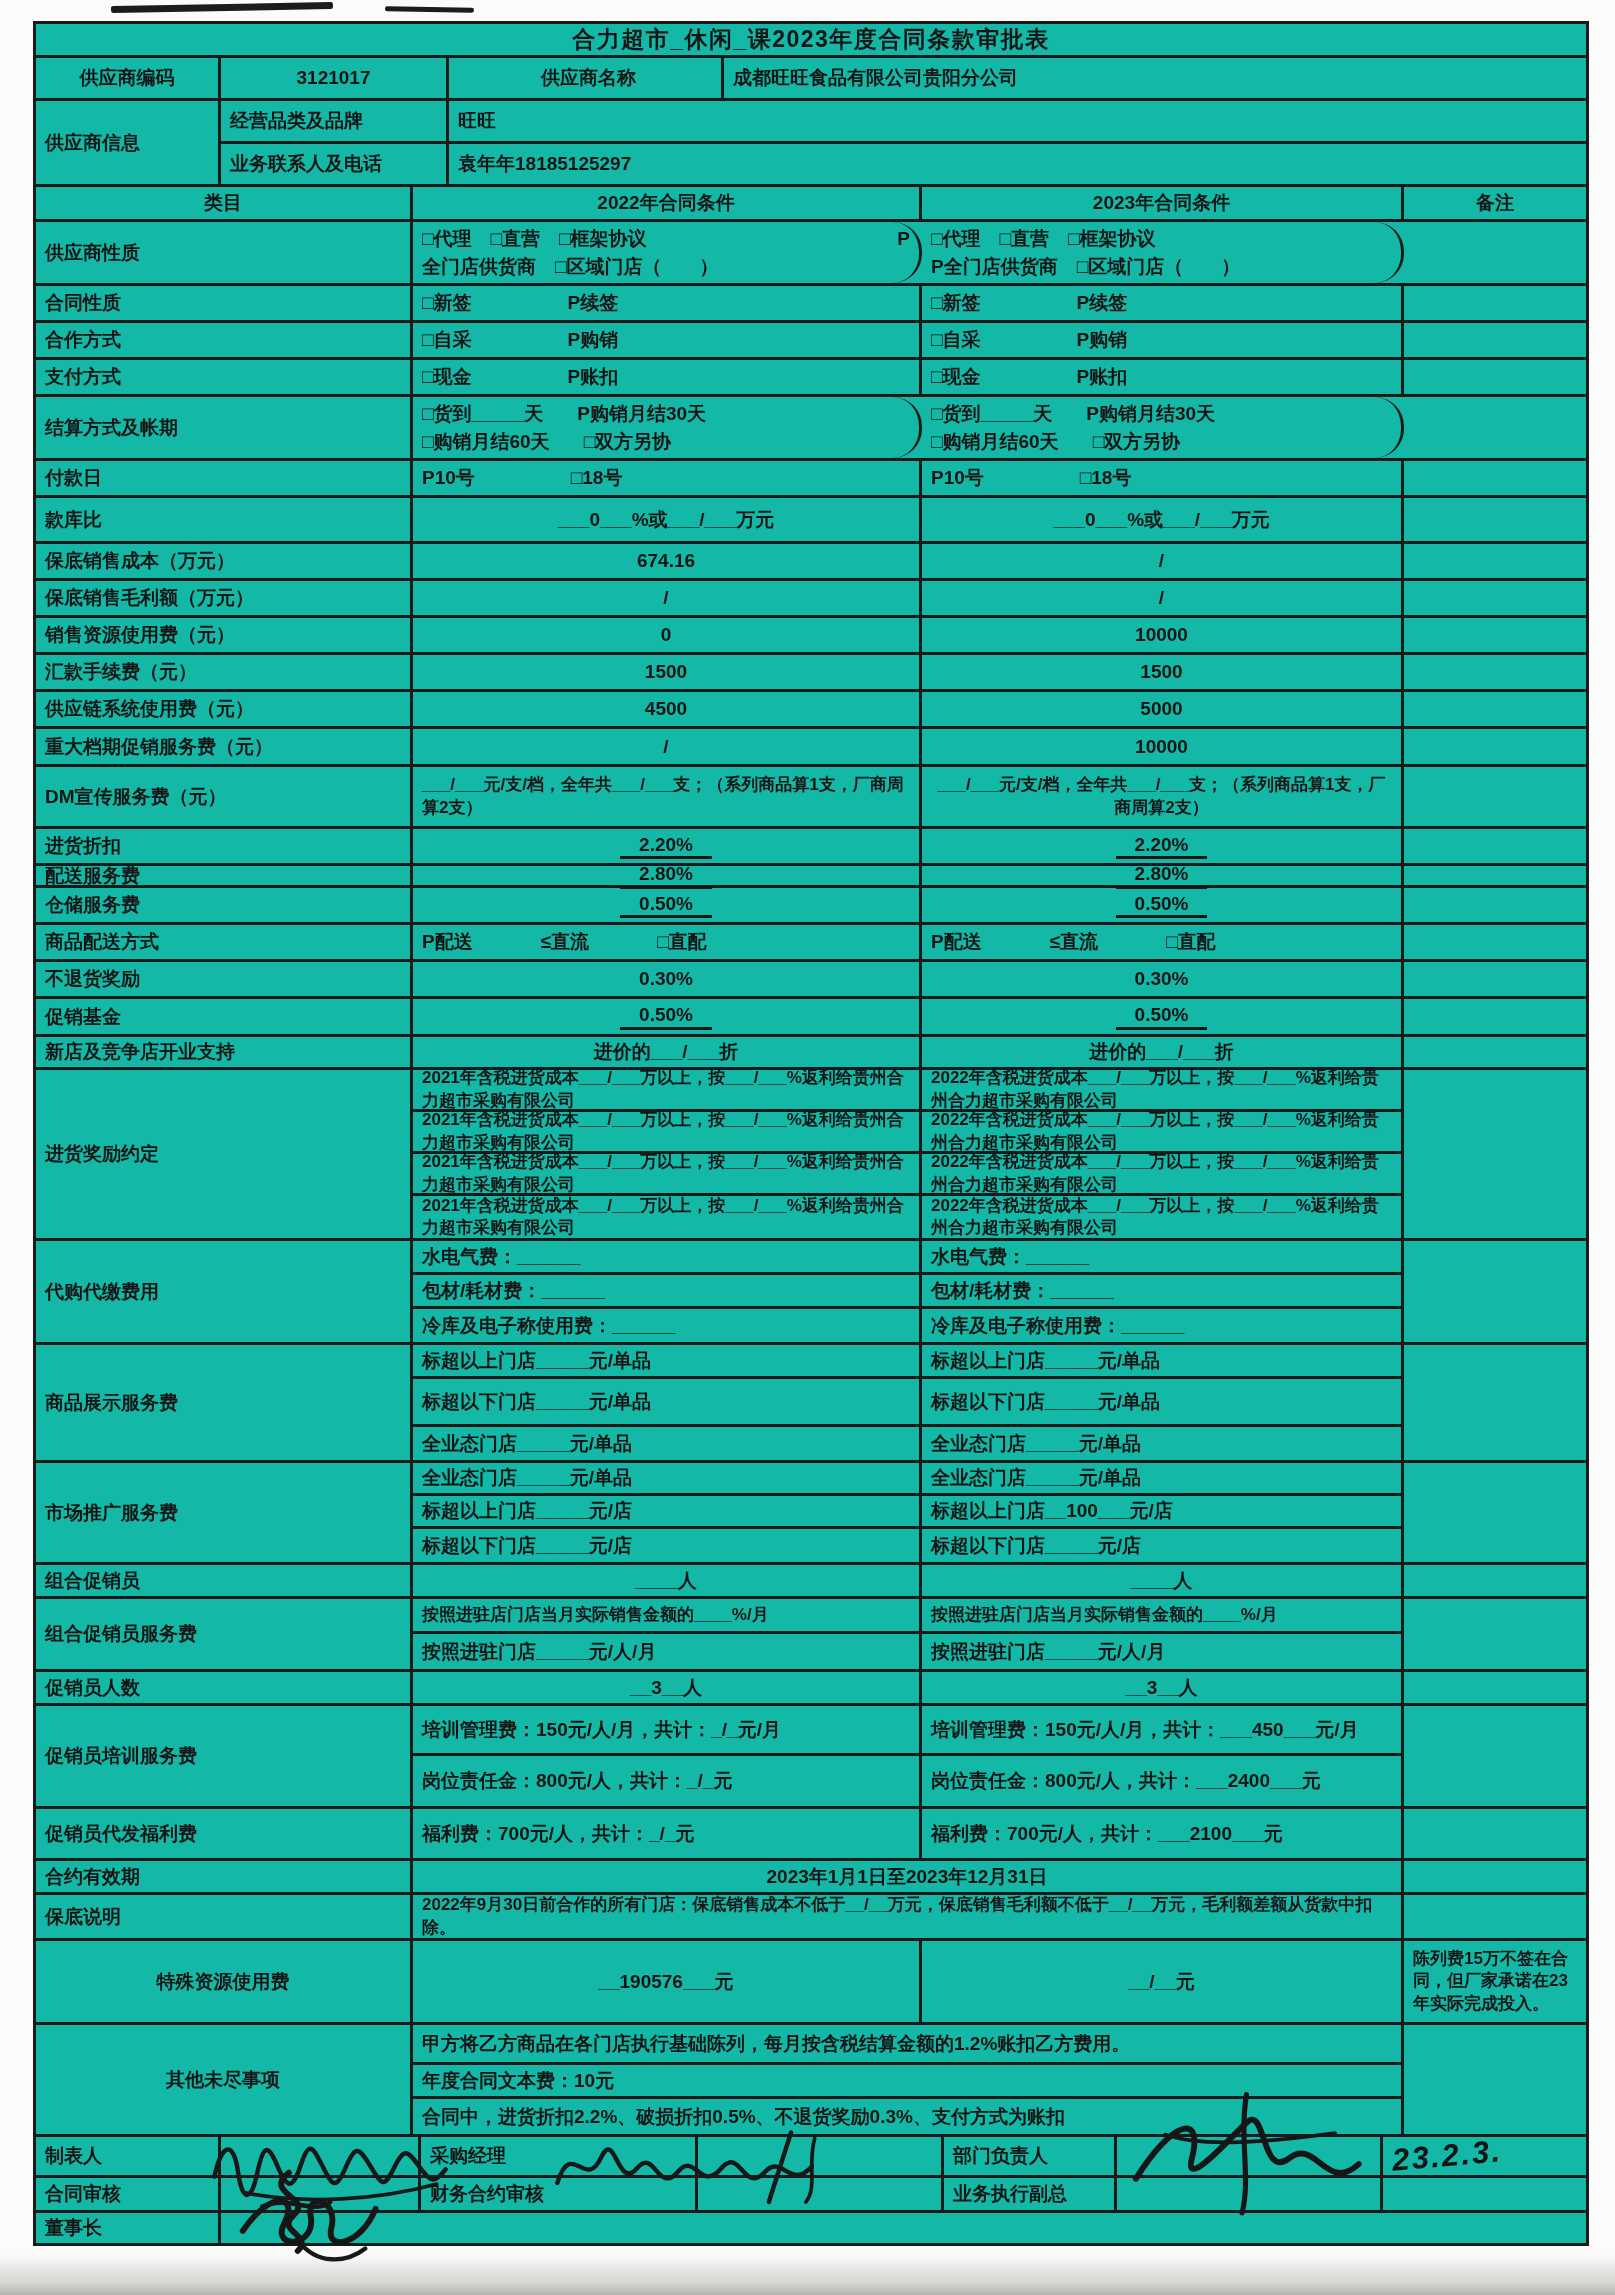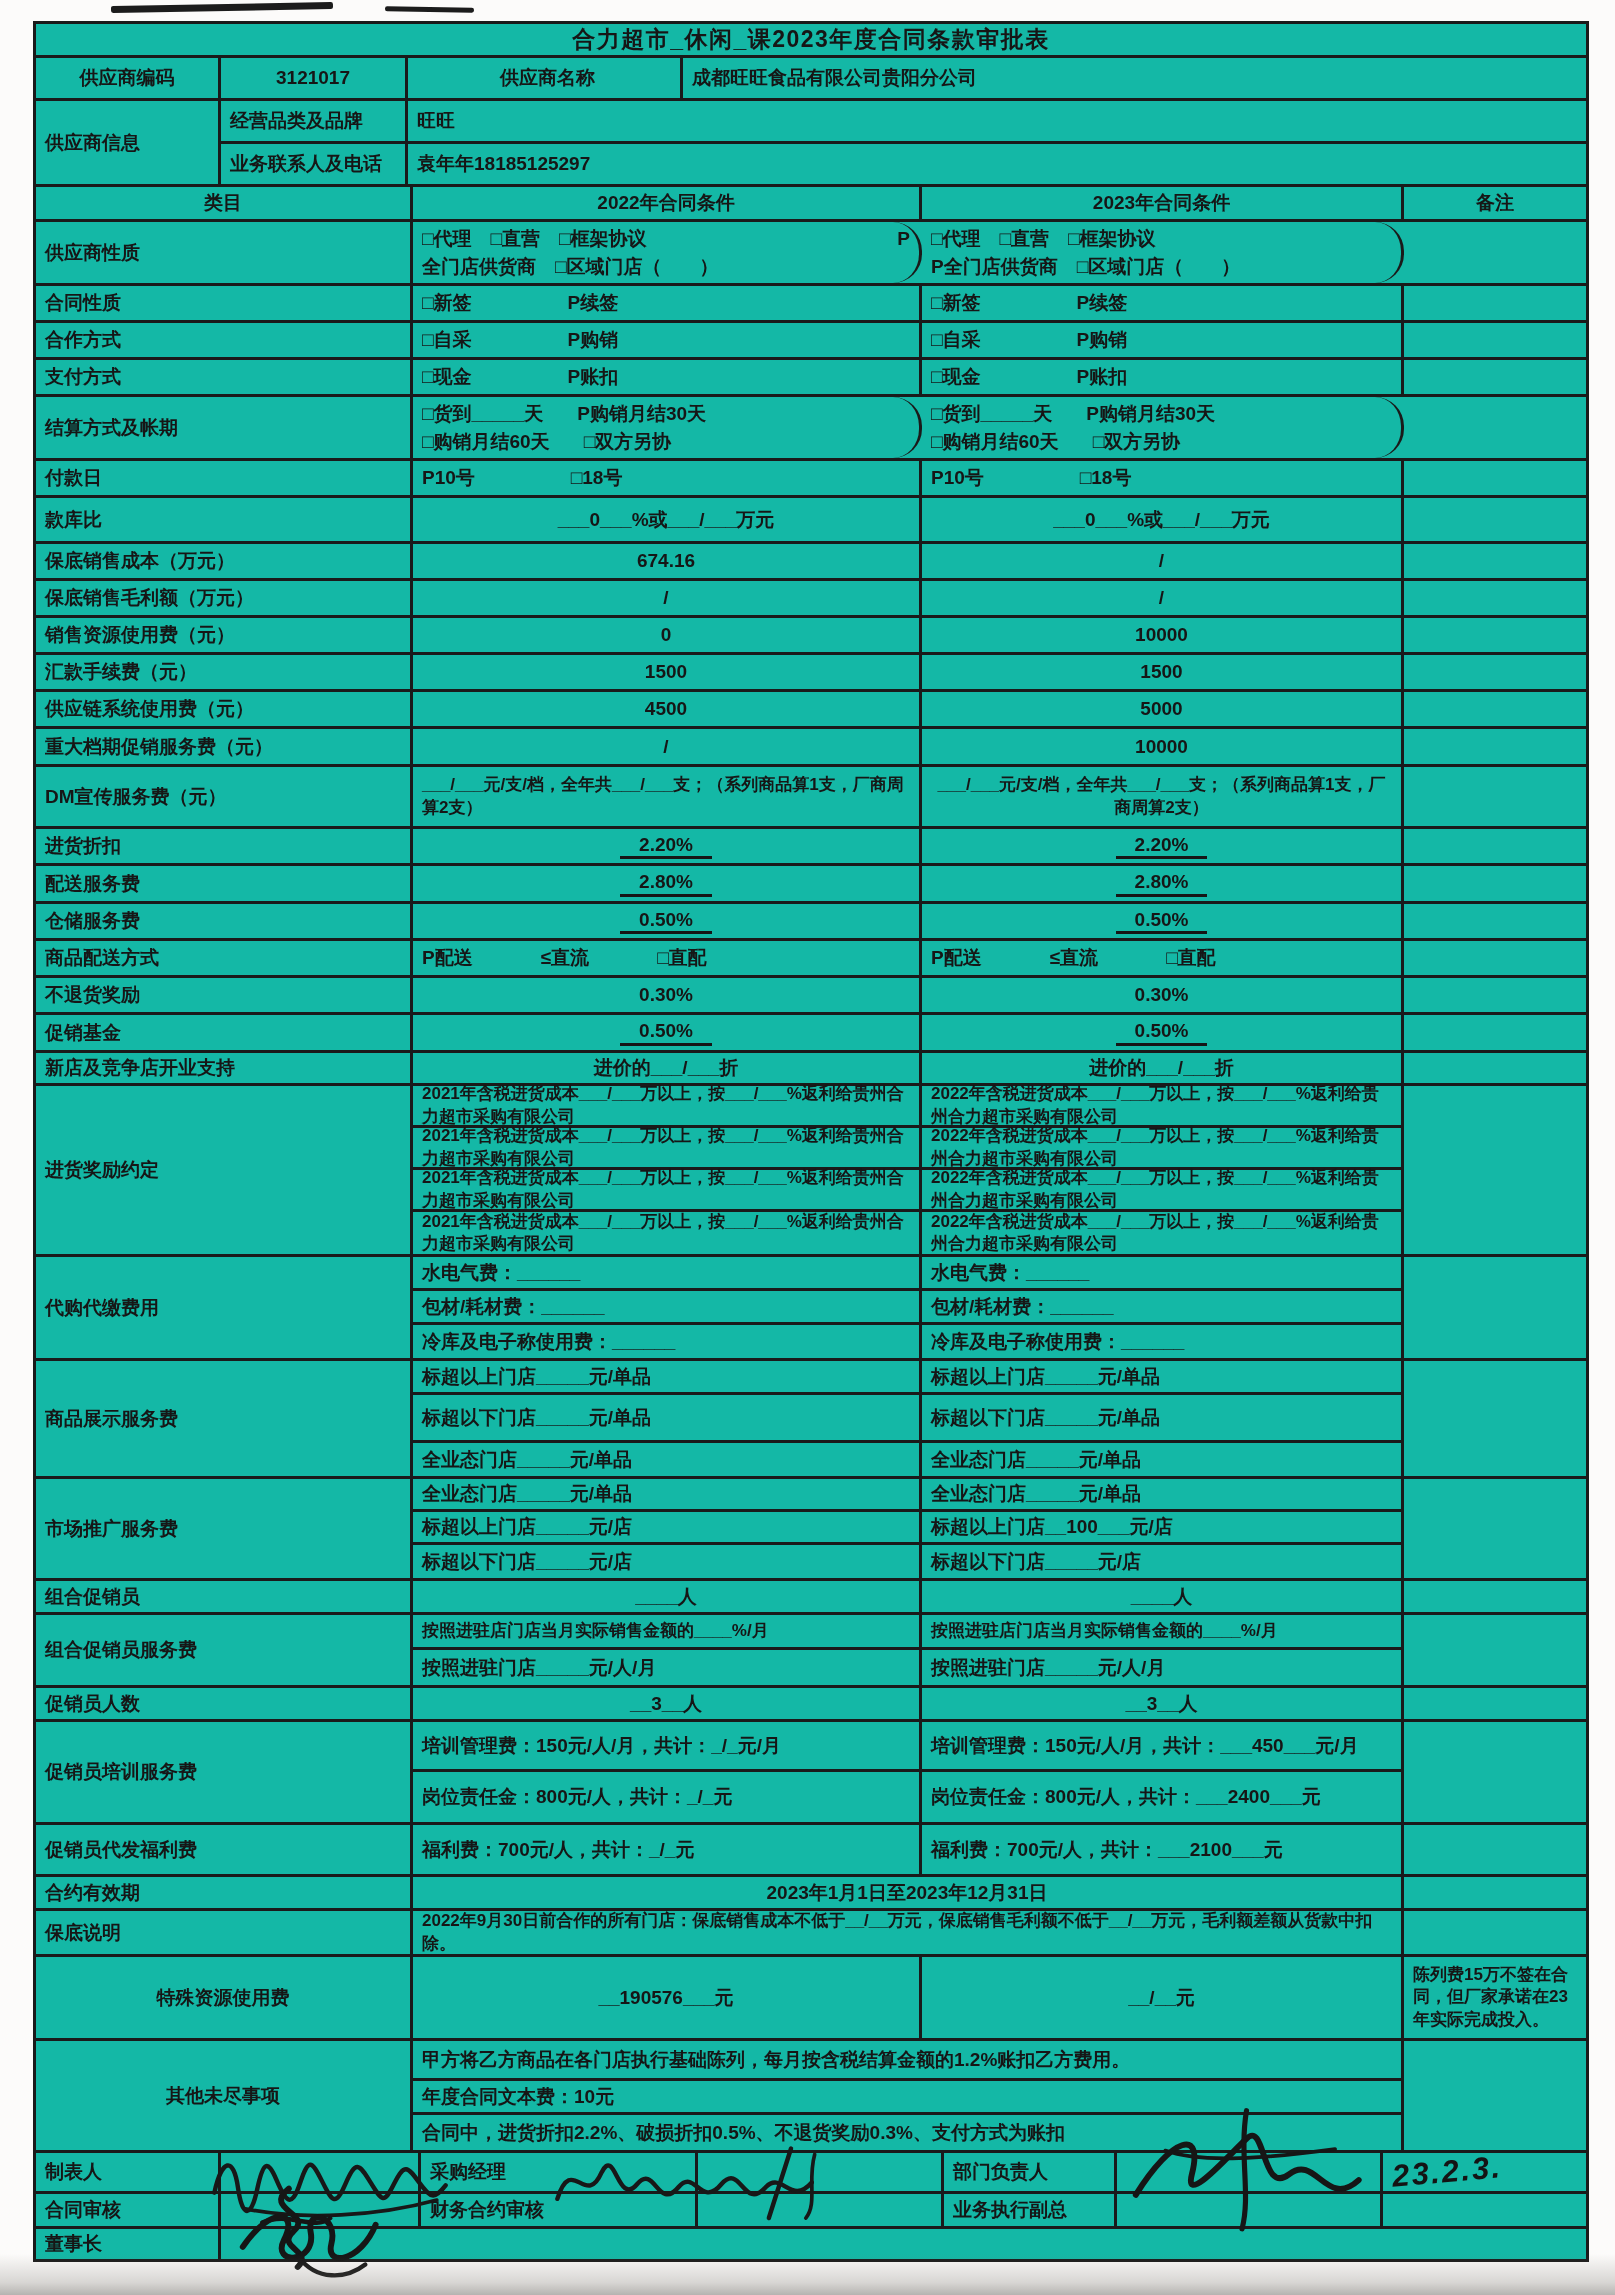--- a/index.html
+++ b/index.html
@@ -22,21 +22,21 @@
   .sr:last-child{border-bottom:none;}
   .c{box-sizing:border-box;border-right:3px solid #1a1a1a;display:flex;align-items:center;
      padding:1.5px 9px;font-size:19px;line-height:1.22;overflow:visible;position:relative;}
   .c span{white-space:pre-wrap;}
   .wL{width:377px;}
   .wA{width:509px;}
   .wB{width:482px;}
   .wAB{width:991px;}
   .wN{flex:1;border-right:none;}
   .w1{width:185px;}
-  .w2{width:187px;}
+  .w2{width:228px;}
   .w3{width:268px;margin-left:7px;}
   .flexfill{flex:1;border-right:none;}
   .cc{justify-content:center;text-align:center;}
   .col{flex-direction:column;align-items:stretch;justify-content:center;padding-top:3px;padding-bottom:3px;border-radius:29px;}
   .ln{display:flex;align-items:center;}
   .ln+.ln{margin-top:4.4px;}
   .spread{justify-content:space-between;}
   .t2{margin-left:96px;}
   .t2n{margin-left:34px;}
   .t3{margin-left:68px;}
@@ -281,21 +281,21 @@
       <div class="c wL">进货折扣</div>
       <div class="c wA cc">
           <span class="u">2.20%</span>
         </div>
       <div class="c wB cc">
           <span class="u">2.20%</span>
         </div>
       <div class="c wN"></div>
     </div>
 
-    <div class="r" style="height:38px">
+    <div class="r" style="height:22px">
       <div class="c wL">配送服务费</div>
       <div class="c wA cc">
           <span class="u">2.80%</span>
         </div>
       <div class="c wB cc">
           <span class="u">2.80%</span>
         </div>
       <div class="c wN"></div>
     </div>
 

